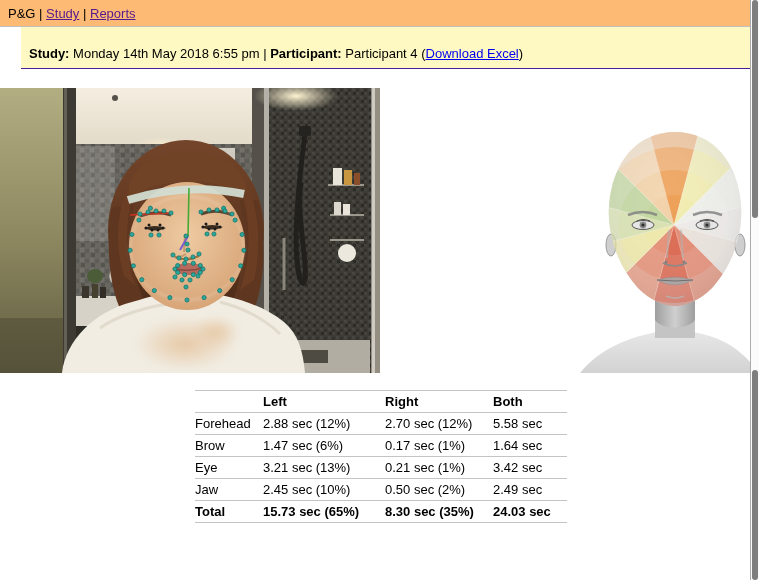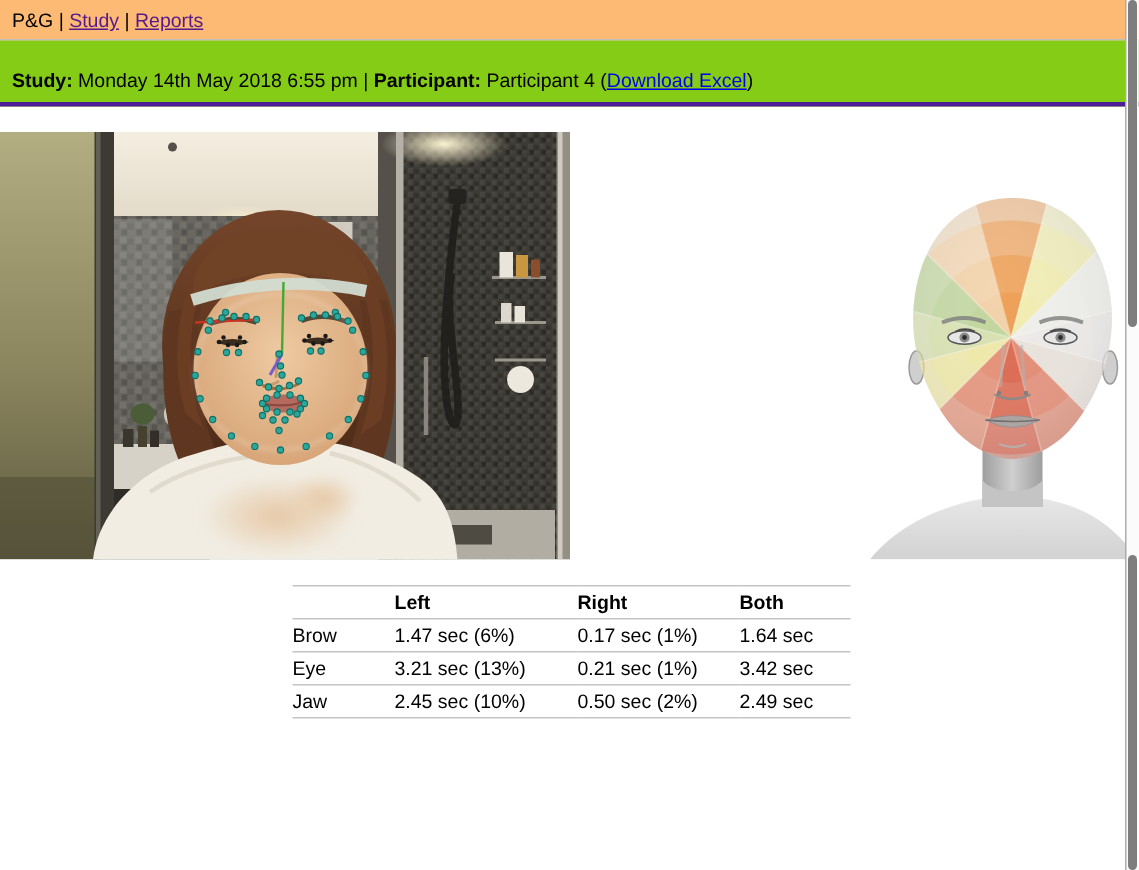--- a/index.html
+++ b/index.html
@@ -6,21 +6,21 @@
   html,body { margin:0; padding:0; }
   body {
     width:759px; height:580px; overflow:hidden; background:#ffffff;
     font-family:"Liberation Sans","DejaVu Sans",sans-serif;
     font-size:13px; color:#000; position:relative;
   }
   .navbar {
     padding:6px 8px 5px 8px; border-bottom:1px solid #c0c0c0; background:#fdba74;
   }
   .studybar {
-    padding:19px 8px 7px 8px; border-bottom:3px solid #4c1d95; background:#84cc16;
+    padding:19px 8px 7px 8px; border-bottom:1px solid #4c1d95; background:#fef9c3;margin-left:21px;
   }
   .bold { font-weight:bold; }
   a.vlink { color:#551a8b; text-decoration:underline; cursor:pointer; }
   a.blink { color:#0000ee; text-decoration:underline; cursor:pointer; }
   .sep { color:#000; }
 
   .photo-wrap {
     position:absolute; left:0; top:88px; width:380px; height:285px; overflow:hidden;
   }
   .model-wrap {
@@ -424,36 +424,48 @@
   <thead>
     <tr>
       <th></th>
       <th>Left</th>
       <th>Right</th>
       <th>Both</th>
     </tr>
   </thead>
   <tbody>
     <tr>
+      <td>Forehead</td>
+      <td>2.88 sec (12%)</td>
+      <td>2.70 sec (12%)</td>
+      <td>5.58 sec</td>
+    </tr>
+    <tr>
       <td>Brow</td>
       <td>1.47 sec (6%)</td>
       <td>0.17 sec (1%)</td>
       <td>1.64 sec</td>
     </tr>
     <tr>
       <td>Eye</td>
       <td>3.21 sec (13%)</td>
       <td>0.21 sec (1%)</td>
       <td>3.42 sec</td>
     </tr>
     <tr>
       <td>Jaw</td>
       <td>2.45 sec (10%)</td>
       <td>0.50 sec (2%)</td>
       <td>2.49 sec</td>
     </tr>
+    <tr class="total">
+      <td>Total</td>
+      <td>15.73 sec (65%)</td>
+      <td>8.30 sec (35%)</td>
+      <td>24.03 sec</td>
+    </tr>
   </tbody>
 </table>
 
 <div class="scrollbar">
   <div class="thumb thumb-top"></div>
   <div class="thumb thumb-bottom"></div>
 </div>
 
 </body></html>

